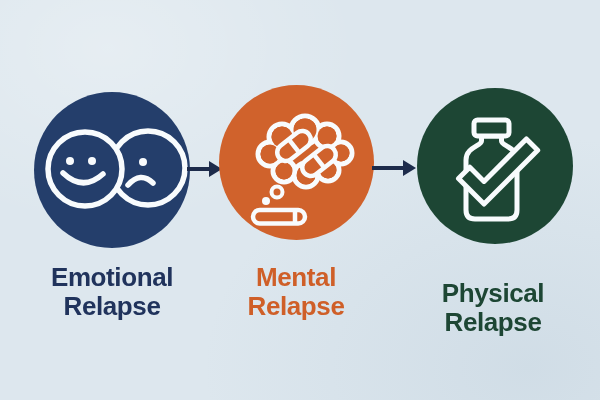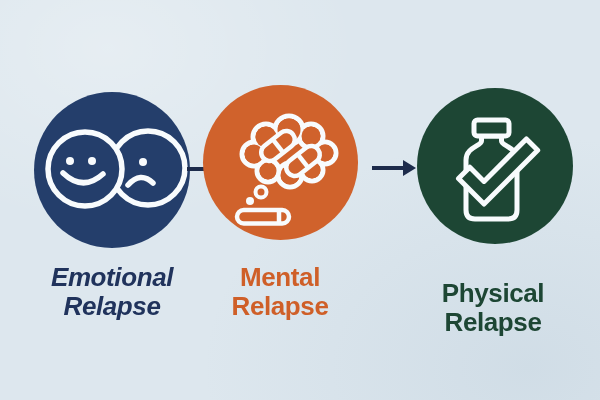--- a/index.html
+++ b/index.html
@@ -19,34 +19,34 @@
   .stage { position: absolute; width: 200px; height: 250px; }
   .circle {
     position: absolute; border-radius: 50%;
     background: var(--c);
   }
   .stage-0 .circle { left: 22px; top: 0; width: 156px; height: 156px; }
   .stage-1 .circle { left: 23px; top: 0; width: 155px; height: 155px; }
   .stage-2 .circle { left: 24px; top: 0; width: 156px; height: 156px; }
   .circle svg { position: absolute; display: block; }
   .stage-0 { left: 12px;  top: 92px; }
-  .stage-1 { left: 180px; top: 85px; }
+  .stage-1 { left: 196px; top: 85px; }
   .stage-2 { left: 393px; top: 88px; }
   .stage-0 .icon { left: 10px; top: 34px; }
   .stage-1 .icon { left: 29px; top: 25px; }
   .stage-2 .icon { left: 33px; top: 25px; }
   .label {
     position: absolute; left: 0; width: 200px;
     text-align: center;
     font-size: 26px; font-weight: 700;
     letter-spacing: -0.4px; line-height: 29px;
     white-space: pre-line;
     color: var(--t);
   }
-  .stage-0 .label { top: 171px; font-style: italic; }
+  .stage-0 .label { top: 171px; }
   .stage-1 .label { top: 178px; }
   .stage-2 .label { top: 191px; }
   .arrow { position: absolute; }
   .arrow-0 { left: 187px; top: 157px; }
   .arrow-1 { left: 372px; top: 156px; }
   .arrow line { stroke: var(--arrow, #1d2b4b); stroke-width: 4; }
   .arrow polygon { fill: var(--arrow, #1d2b4b); }
   
   .st { stroke: var(--stroke, #f8fbfd); }
   .nf { fill: none; }

